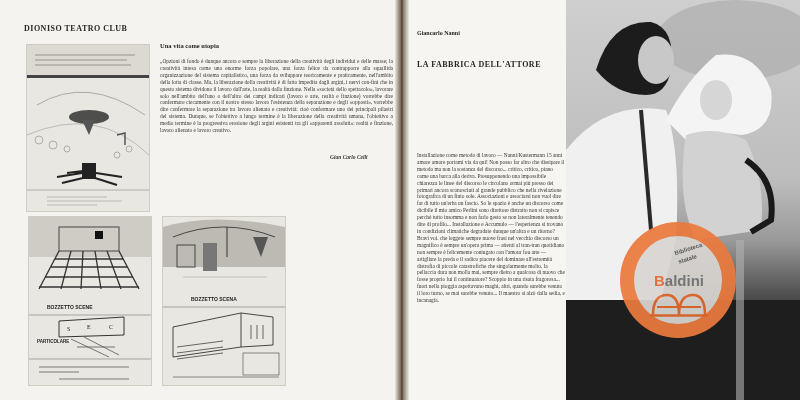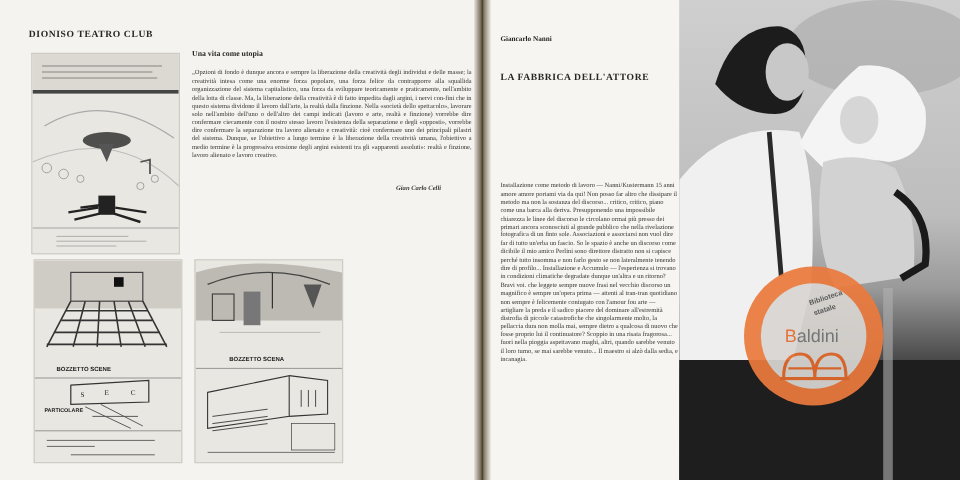--- a/index.html
+++ b/index.html
@@ -12,21 +12,21 @@
   .sub{position:absolute;font-weight:bold;font-size:6.5px;color:#2a2622;}
   .body-text{position:absolute;font-size:5.4px;line-height:6.9px;color:#3a3632;text-align:justify;}
   .sig{position:absolute;font-style:italic;font-weight:bold;font-size:5.5px;color:#3a3632;}
   .sketch{position:absolute;background:#e9e7e1;border:1px solid #cfccc4;overflow:hidden;}
   .sketch svg{width:100%;height:100%;display:block;}
   .photo{position:absolute;left:566px;top:0;width:234px;height:400px;overflow:hidden;background:linear-gradient(180deg,#cfcfcf 0%,#bdbdbd 45%,#9a9a9a 60%,#2e2e2e 80%,#1a1a1a 100%);}
   .photo svg{width:100%;height:100%;display:block;}
   .stamp{position:absolute;left:620px;top:222px;width:116px;height:116px;border-radius:50%;background:#ea7a3e;opacity:0.93;}
   .stamp-inner{position:absolute;left:14px;top:14px;width:88px;height:88px;border-radius:50%;background:#d9d6d2;}
   .stamp-small{position:absolute;font-family:"Liberation Sans",sans-serif;font-weight:bold;font-size:6px;color:#555;transform:rotate(-18deg);}
-  .stamp-name{position:absolute;left:20px;top:36px;font-family:"Liberation Sans",sans-serif;font-size:15px;font-weight:normal;color:#777;}
+  .stamp-name{position:absolute;left:20px;top:36px;font-family:"Liberation Sans",sans-serif;font-size:15px;font-weight:bold;color:#777;}
   .stamp-name .b{color:#e36a2d;}
   .stamp-logo{position:absolute;left:16px;top:55px;width:58px;height:26px;}
 </style>
 </head>
 <body>
 
 <div class="page left">
   <div class="head" style="left:24px;top:24px;">DIONISO TEATRO CLUB</div>
 
   <div class="sketch" style="left:26px;top:44px;width:122px;height:166px;">

